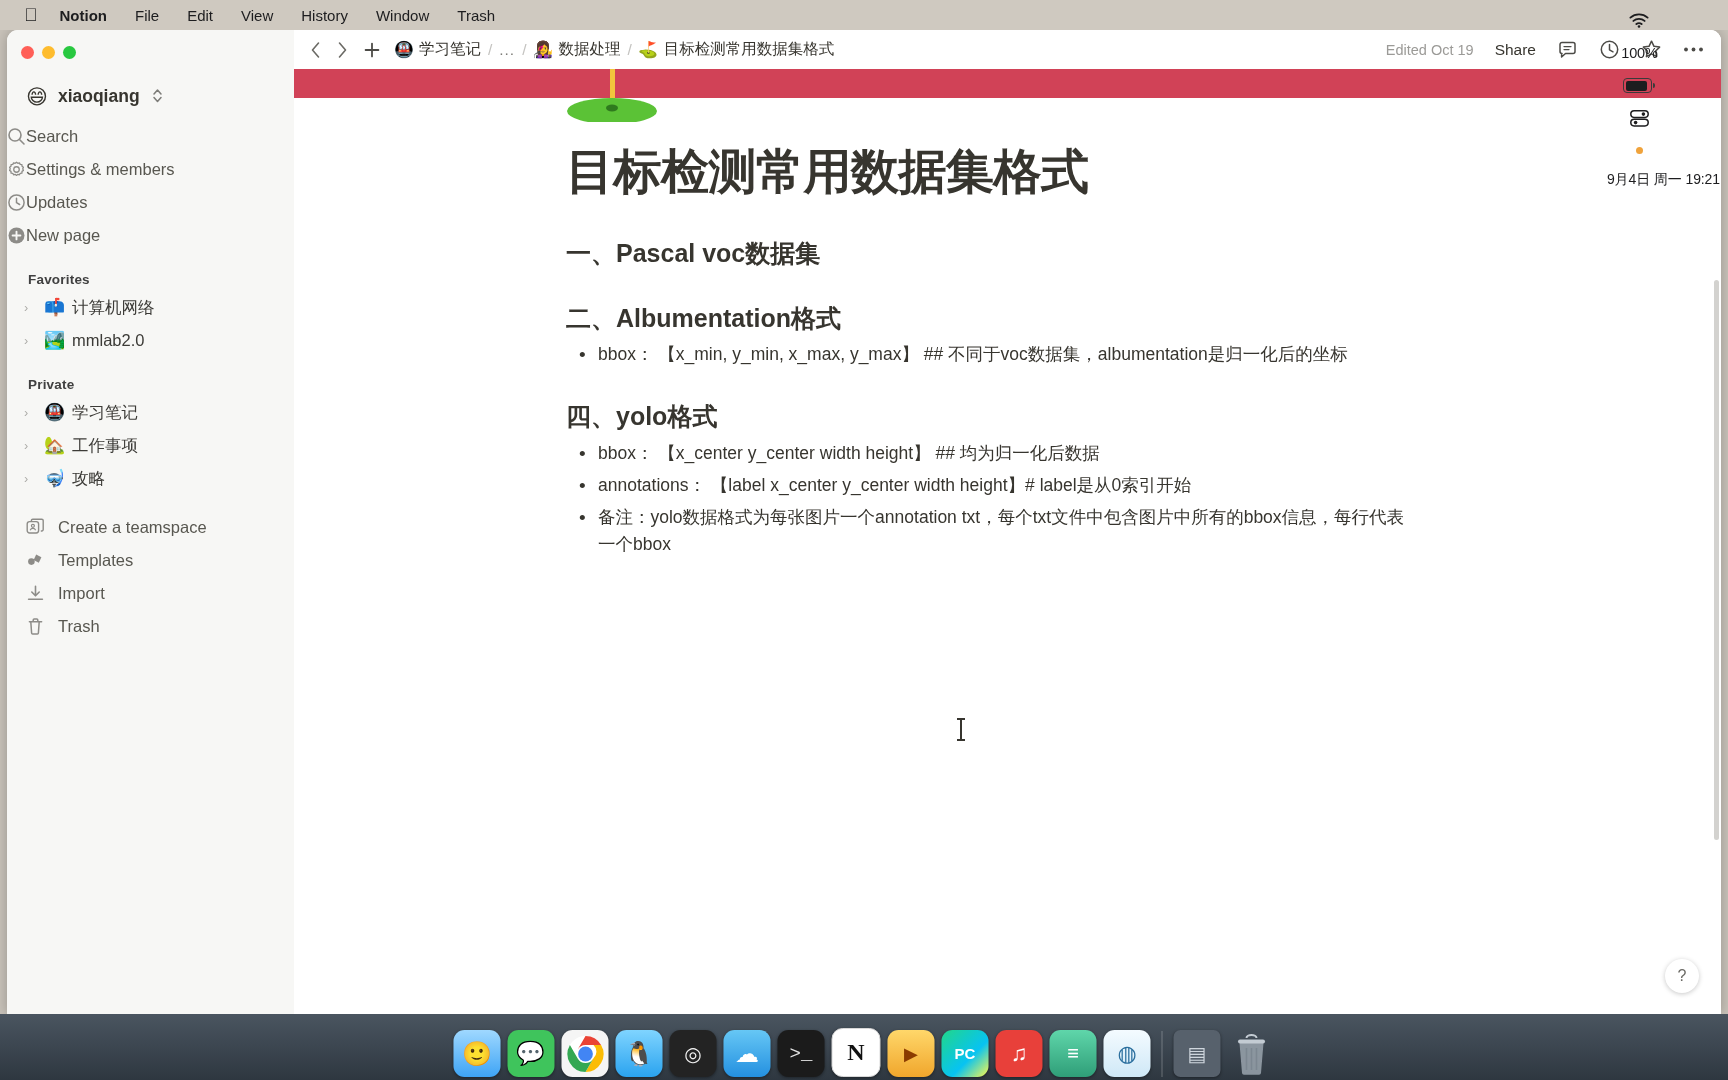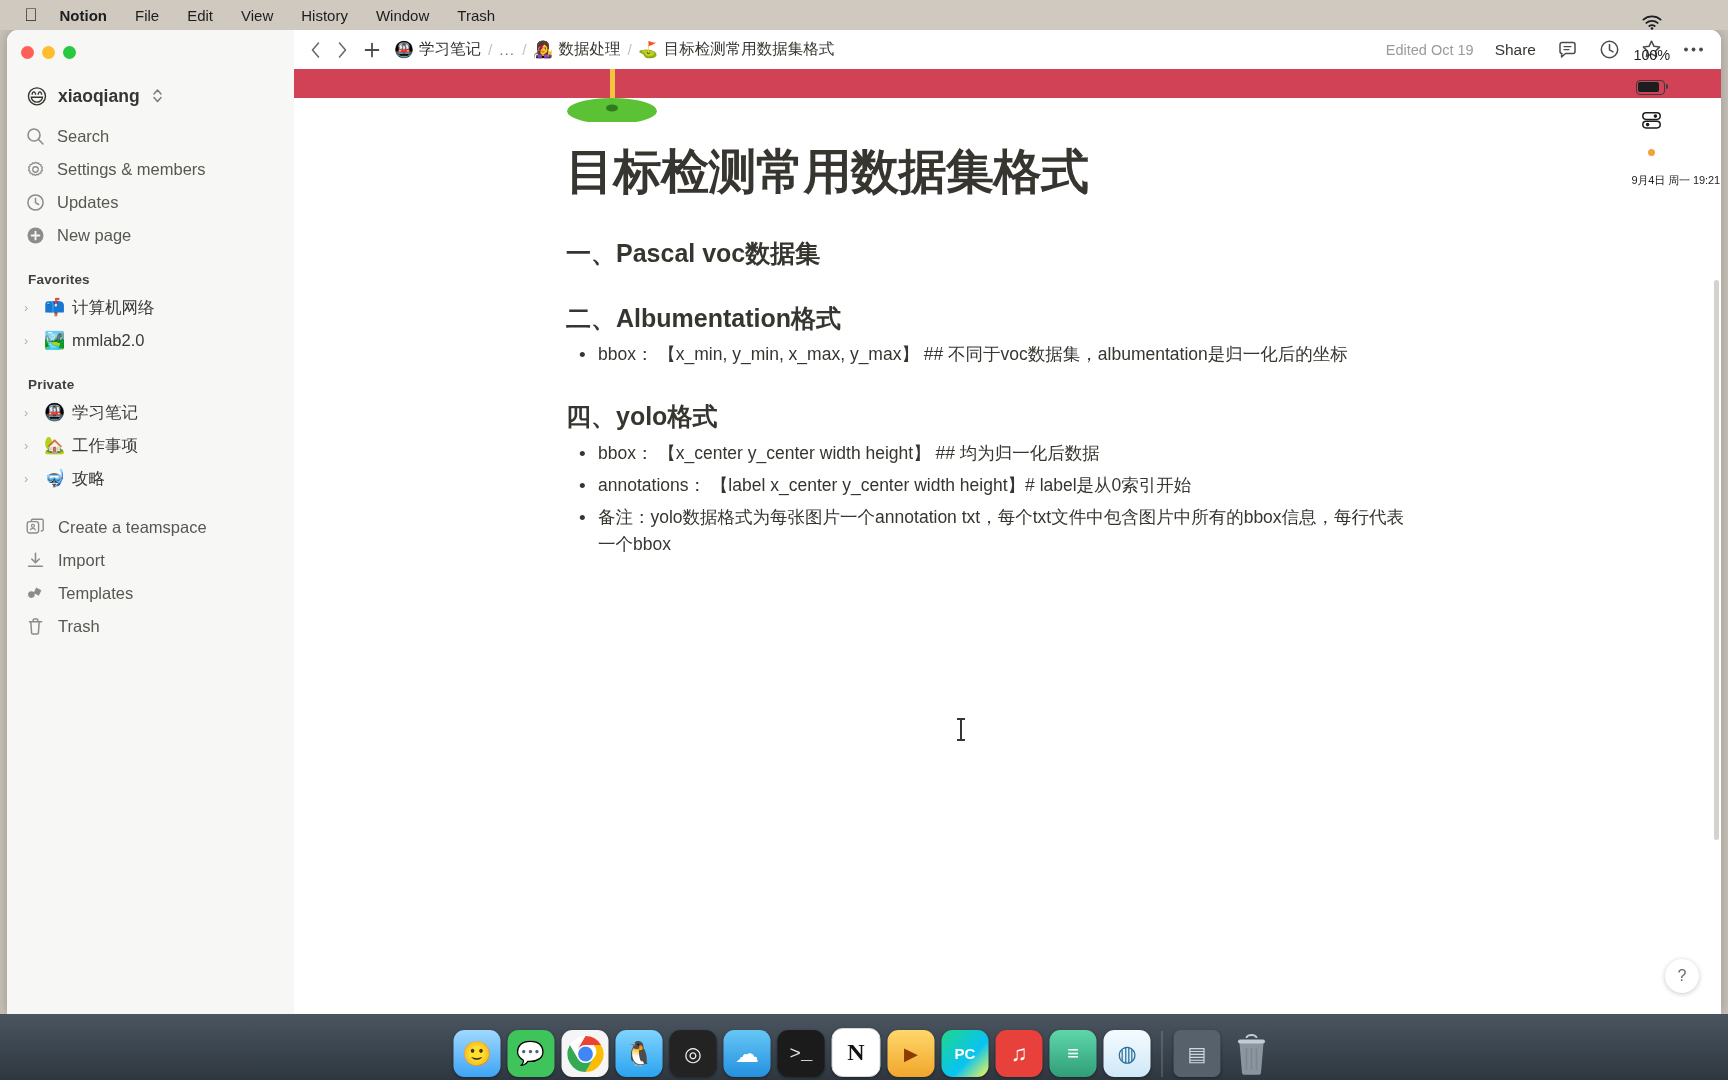--- a/index.html
+++ b/index.html
@@ -77,21 +77,21 @@
   .batt i {
     position: absolute;
     left: 1.5px; top: 1.5px; bottom: 1.5px;
     width: 21px;
     background: #1d1d1f;
     border-radius: 2px;
     display: block;
   }
   .ctrl-center { display: inline-block; }
   .orange-dot { width: 7px; height: 7px; border-radius: 50%; background: #f0a33c; display:inline-block; }
-  .clock { font-size: 11px; white-space: nowrap; letter-spacing: -0.1px; margin-left: 48px; }
+  .clock { font-size: 14px; white-space: nowrap; letter-spacing: -0.1px; margin-left: 48px; }
 
   
   .window {
     position: absolute;
     top: 30px; left: 7px;
     width: 1714px;
     height: 985px;
     background: #f7f7f5;
     border-radius: 11px 11px 0 0;
     overflow: hidden;
@@ -130,23 +130,21 @@
     border-radius: 4px;
     width: 210px;
   }
   .ws-emoji { font-size: 21px; line-height: 1; }
   .ws-name { font-weight: 700; font-size: 17.5px; color: #37352f; }
   .ws-caret { color: #9b9a97; font-size: 12px; margin-left: 2px; }
 
   .nav-item {
     display: flex;
     align-items: center;
-    gap: 12px;
     height: 33px;
-    padding-left: 19px;
     color: #6b6a65;
     font-size: 16.5px;
   }
   .nav-item .label { color: #585750; }
   .nav-ico { width: 19px; height: 19px; display:inline-flex; align-items:center; justify-content:center; color:#8d8c88; }
 
   .sec-title {
     margin: 20px 0 4px 21px;
     font-size: 13.5px;
     font-weight: 600;
@@ -521,35 +519,35 @@
             <circle cx="6.9" cy="7.8" r="1.5" stroke="#8d8c88" stroke-width="1.2" fill="none"></circle>
             <path d="M4.2 12.2 a2.9 2.9 0 0 1 5.4 0" stroke="#8d8c88" stroke-width="1.2" fill="none"></path>
           </svg>
         </span>
         <span>Create a teamspace</span>
       </div>
 
       <div class="bottom-item">
         <span class="nav-ico">
           <svg width="19" height="19" viewBox="0 0 19 19">
+            <circle cx="5.4" cy="10.6" r="3.3" fill="#8d8c88"></circle>
+            <path d="M10.2 3.5 l5.2 2.8 -2.6 5.4 -5.2-2.8 Z" fill="#8d8c88"></path>
+          </svg>
+        </span>
+        <span>Templates</span>
+      </div>
+
+      <div class="bottom-item">
+        <span class="nav-ico">
+          <svg width="19" height="19" viewBox="0 0 19 19">
             <path d="M9.5 2.2 V11.4 M5.8 8 L9.5 11.8 L13.2 8" stroke="#8d8c88" stroke-width="1.6" fill="none" stroke-linecap="round" stroke-linejoin="round"></path>
             <path d="M2.6 15.2 H16.4" stroke="#8d8c88" stroke-width="1.6" stroke-linecap="round"></path>
           </svg>
         </span>
         <span>Import</span>
-      </div>
-
-      <div class="bottom-item">
-        <span class="nav-ico">
-          <svg width="19" height="19" viewBox="0 0 19 19">
-            <circle cx="5.4" cy="10.6" r="3.3" fill="#8d8c88"></circle>
-            <path d="M10.2 3.5 l5.2 2.8 -2.6 5.4 -5.2-2.8 Z" fill="#8d8c88"></path>
-          </svg>
-        </span>
-        <span>Templates</span>
       </div>
 
       <div class="bottom-item">
         <span class="nav-ico">
           <svg width="19" height="19" viewBox="0 0 19 19">
             <path d="M3.4 4.8 H15.6" stroke="#8d8c88" stroke-width="1.5" stroke-linecap="round"></path>
             <path d="M7.2 4.8 V3 a1 1 0 0 1 1-1 h2.6 a1 1 0 0 1 1 1 v1.8" stroke="#8d8c88" stroke-width="1.5" fill="none"></path>
             <path d="M4.8 4.8 L5.6 16 a1 1 0 0 0 1 .9 h4.8 a1 1 0 0 0 1-.9 L13.2 4.8" stroke="#8d8c88" stroke-width="1.5" fill="none" stroke-linejoin="round"></path>
           </svg>
         </span>

